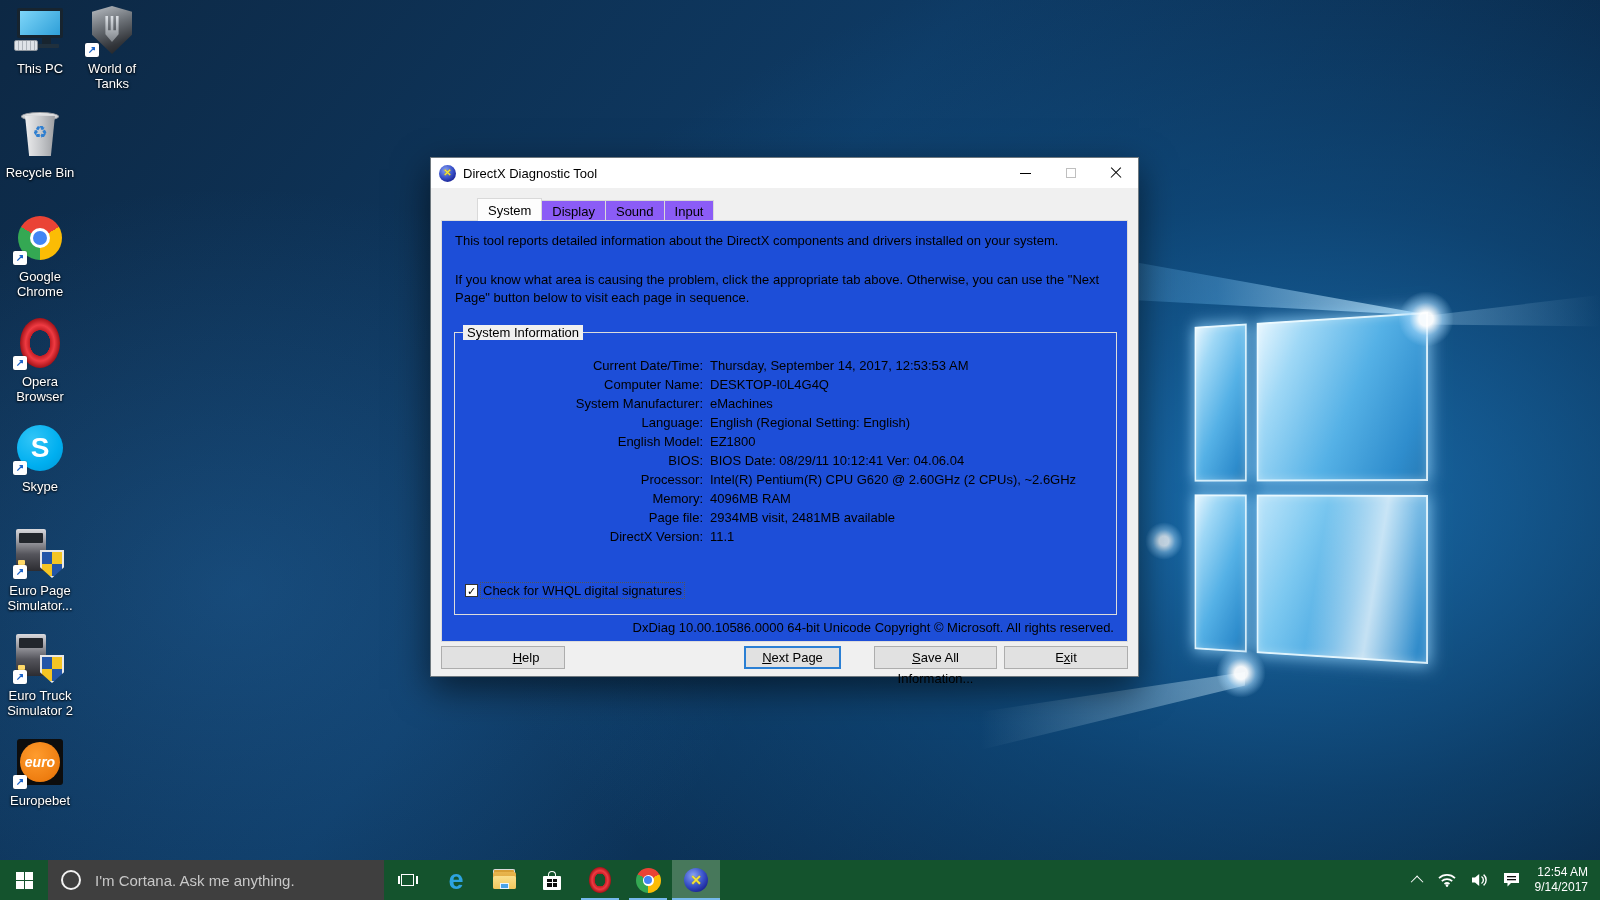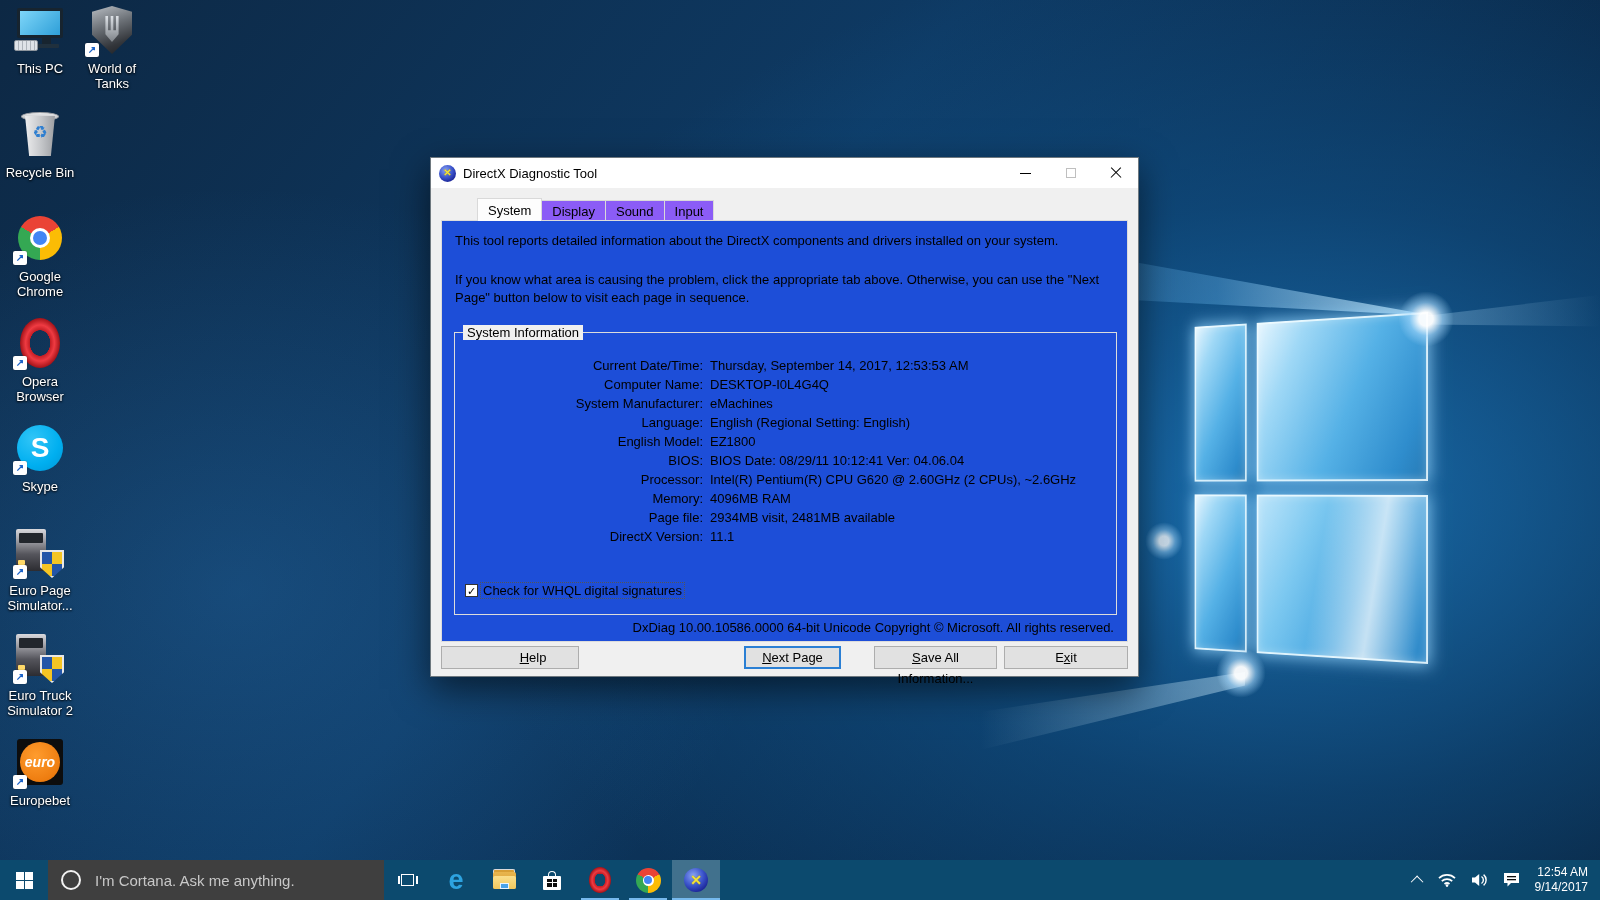--- a/index.html
+++ b/index.html
@@ -131,27 +131,27 @@
   .info-value { margin-left:7px; white-space:nowrap; }
   .whql { position:absolute; left:10px; bottom:16px; display:flex; align-items:center; }
   .cbx { width:13px; height:13px; border:1px solid #333; background:#fff; font-size:11px; line-height:12px;
     text-align:center; color:#000; flex:0 0 auto; }
   .whql .wl { margin-left:3px; outline:1px dotted #555; padding:0 2px;text-align:center; }
   .statusline { position:absolute; right:13px; bottom:6px; font-size:13px; white-space:nowrap; }
 
   .btn { position:absolute; top:488px; height:23px; background:#e1e1e1; border:1px solid #adadad;
     font-size:13px; text-align:center; line-height:21px; font-family:"Liberation Sans",sans-serif; cursor:default; }
   .btn .ul { text-decoration:underline; }
-  .btn-help { left:10px;  width:138px;padding-left:46px; }
+  .btn-help { left:10px;  width:124px;padding-left:46px; }
   .btn-next { left:313px; width:97px; border:2px solid #2a7fd4; line-height:19px; }
   .btn-save { left:443px; width:123px; }
   .btn-exit { left:573px; width:124px; }
 
   
-  .taskbar { position:absolute; left:0; bottom:0; width:1600px; height:40px; background:#0c4a6e; display:flex; align-items:center; z-index:10; }
+  .taskbar { position:absolute; left:0; bottom:0; width:1600px; height:40px; background:#14532d; display:flex; align-items:center; z-index:10; }
   .start { width:48px; height:40px; display:flex; align-items:center; justify-content:center; }
   .winflag { position:relative; width:17px; height:17px; }
   .winflag i { position:absolute; width:8px; height:8px; background:#fff; }
   .winflag i:nth-child(1){left:0;top:0;} .winflag i:nth-child(2){right:0;top:0;}
   .winflag i:nth-child(3){left:0;bottom:0;} .winflag i:nth-child(4){right:0;bottom:0;}
   .searchbox { width:336px; height:40px; background:#3f3f3f; display:flex; align-items:center; }
   .cortana-ring { width:20px; height:20px; border:2.5px solid #f2f2f2; border-radius:50%; margin-left:13px; flex:0 0 auto; }
   .search-text { margin-left:14px; color:#c8c8c8; font-size:15px; white-space:nowrap; }
   .tb-slot { width:48px; height:40px; display:flex; align-items:center; justify-content:center; position:relative; }
   .tb-slot.active { background:rgba(255,255,255,.22); }

